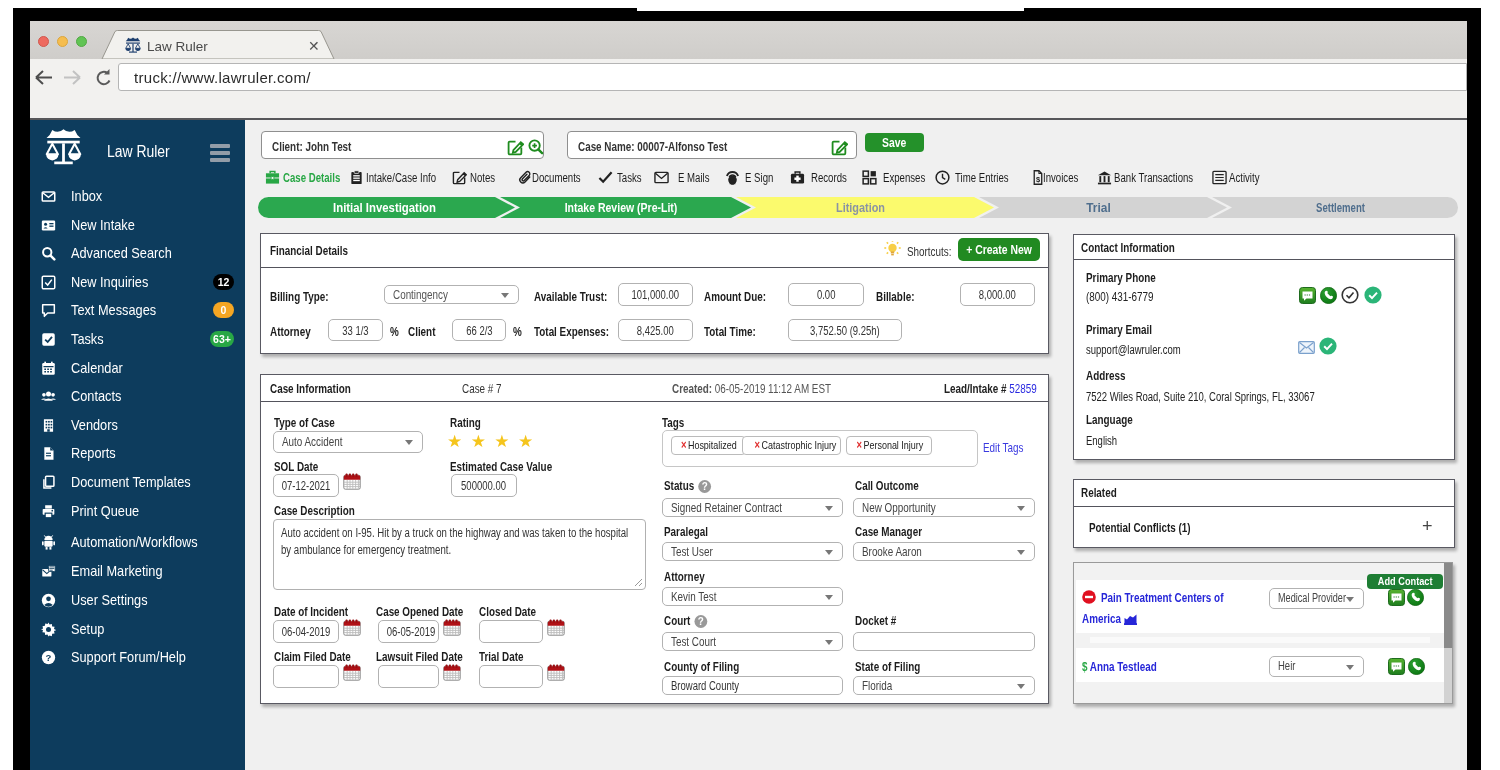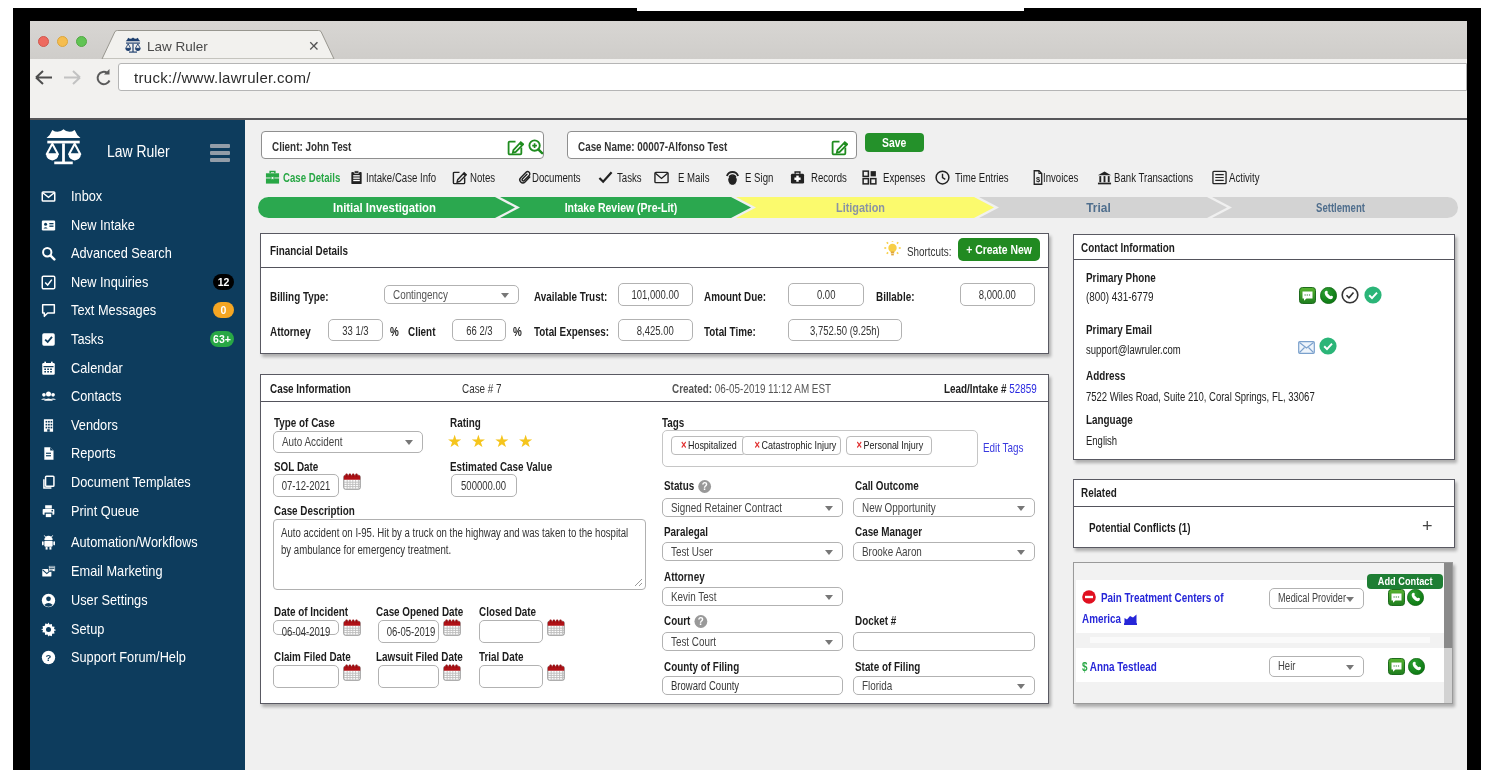--- a/index.html
+++ b/index.html
@@ -420,21 +420,21 @@
 <div class="lbl" style="left:664px;top:613px">Court <span class="q">?</span></div>
 <div class="dd" style="left:662px;top:632px;width:181px;height:19px;line-height:17px"><span>Test Court</span></div>
 <div class="lbl" style="left:855px;top:613px">Docket #</div>
 <div class="inp" style="left:853px;top:632px;width:182px;height:19px"></div>
 <div class="lbl" style="left:664px;top:659px">County of Filing</div>
 <div class="inp" style="left:662px;top:676px;width:181px;height:19px;line-height:17px;text-align:left;padding-left:8px"><span style="transform-origin:0 50%">Broward County</span></div>
 <div class="lbl" style="left:855px;top:659px">State of Filing</div>
 <div class="dd" style="left:853px;top:676px;width:182px;height:19px;line-height:17px"><span>Florida</span></div>
 
 <div class="lbl" style="left:274px;top:604px">Date of Incident</div>
-<div class="inp" style="left:273px;top:620px;width:66px;height:15px;line-height:21px"><span>06-04-2019</span></div>
+<div class="inp" style="left:273px;top:620px;width:66px;height:23px;line-height:21px"><span>06-04-2019</span></div>
 <div class="p" style="left:343px;top:619px"><svg width="18" height="17" viewBox="0 0 18 17" style="">
       <rect x="0.8" y="2.2" width="16.4" height="14" rx="1.5" fill="#fff" stroke="#8a8a8a"></rect>
 <path d="M0.8 3.7 a1.5 1.5 0 0 1 1.5-1.5 h13.4 a1.5 1.5 0 0 1 1.5 1.5 v3 h-16.4 Z" fill="#b01116"></path>
 <rect x="2.6" y="0.5" width="2" height="3.4" rx="0.8" fill="#9a0e12"></rect>
       <rect x="5.9" y="0.5" width="2" height="3.4" rx="0.8" fill="#9a0e12"></rect>
       <rect x="9.2" y="0.5" width="2" height="3.4" rx="0.8" fill="#9a0e12"></rect>
       <rect x="12.5" y="0.5" width="2" height="3.4" rx="0.8" fill="#9a0e12"></rect>
 <g stroke="#bbb" stroke-width="0.9">
         <line x1="4.2" y1="7" x2="4.2" y2="15.8"></line>
         <line x1="7" y1="7" x2="7" y2="15.8"></line>

